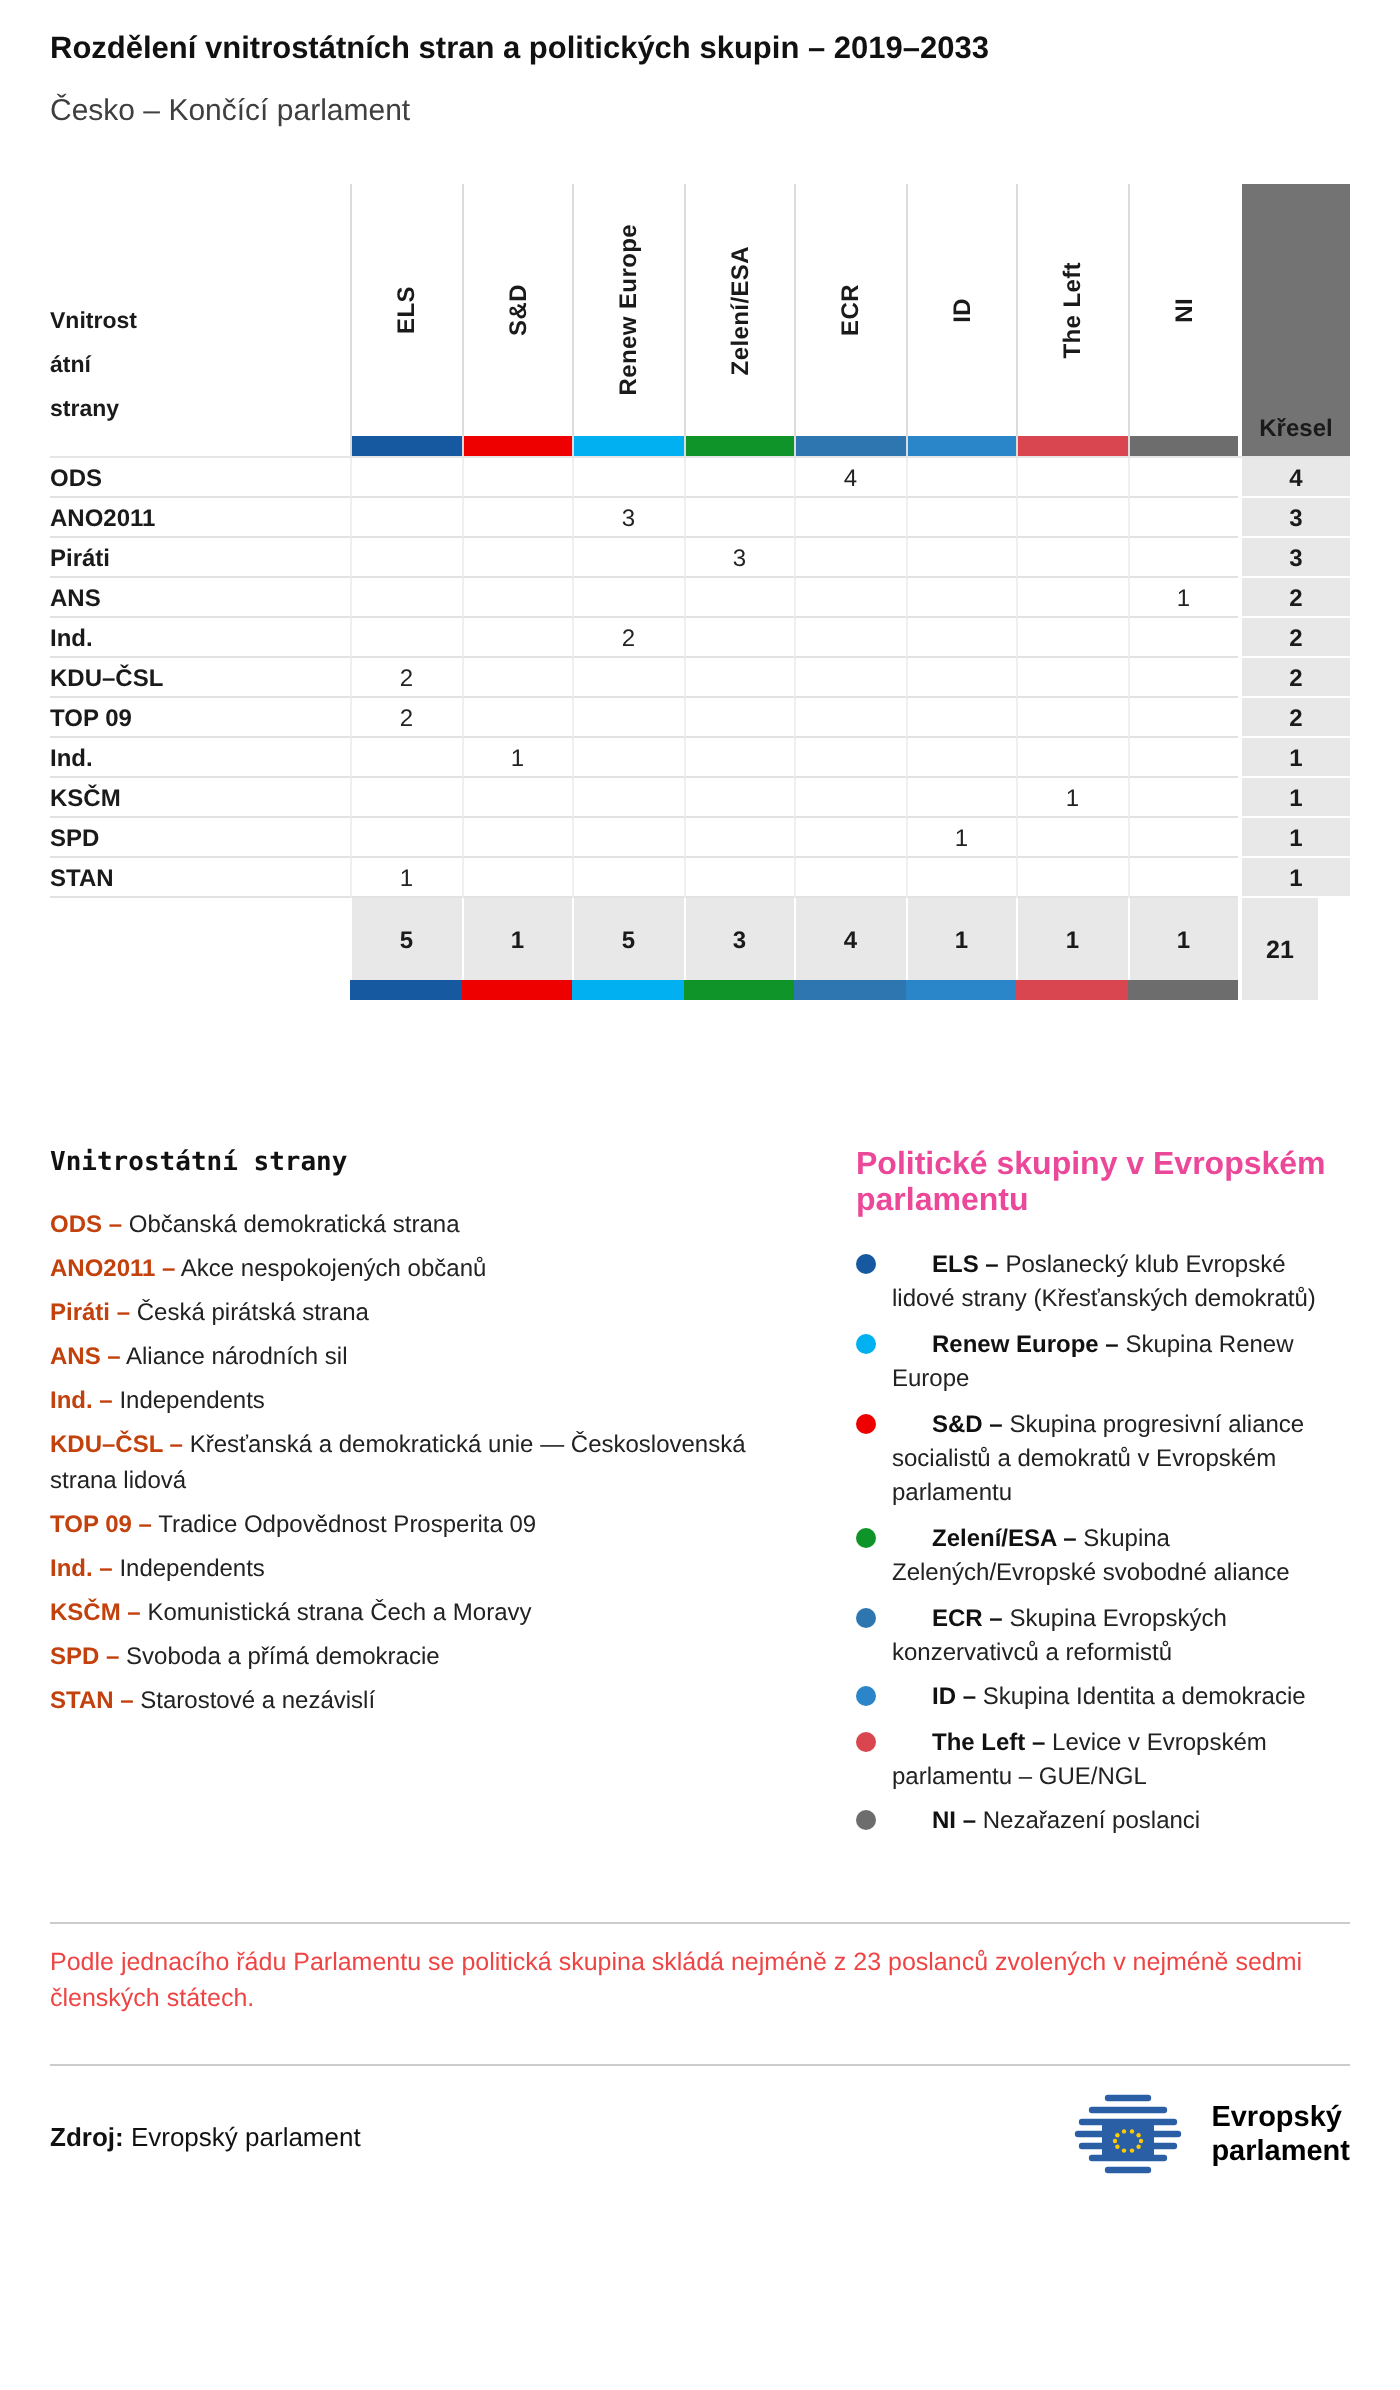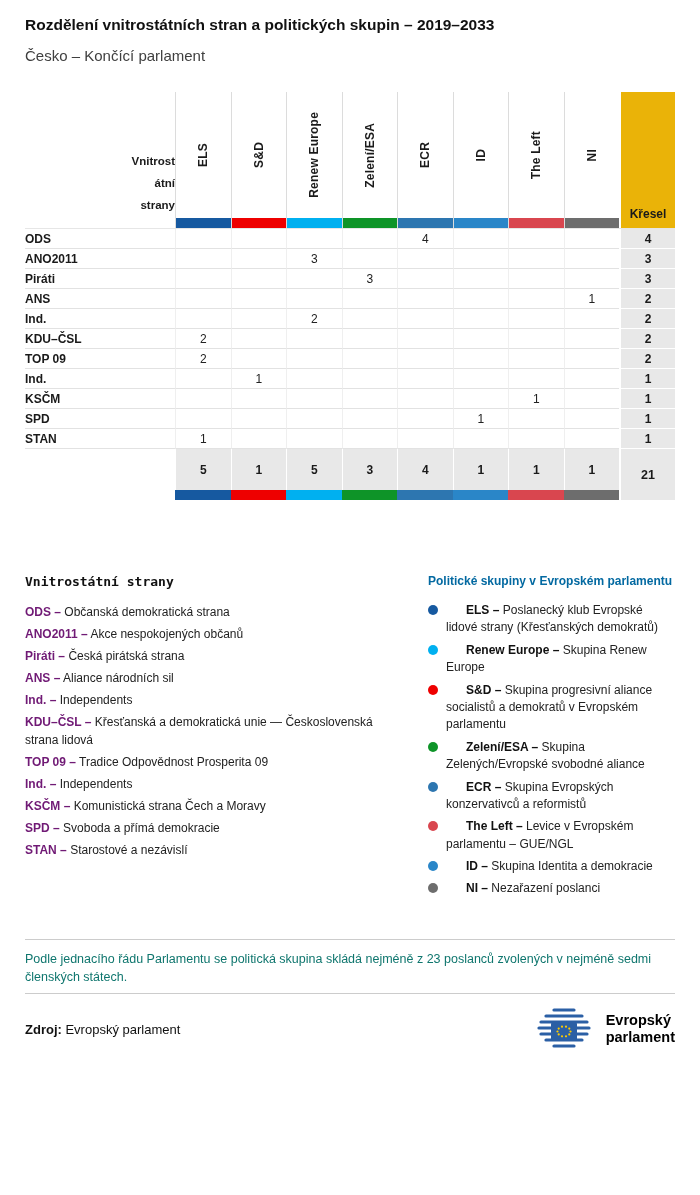--- a/index.html
+++ b/index.html
@@ -9,35 +9,35 @@
     width: 700px; height: 1195px; overflow: hidden;
     font-family: "Liberation Sans", sans-serif;
     color: #1a1a1a;
   }
   .page { padding: 16px 25px 0 25px; }
 
   .title { font-size: 15.5px; font-weight: bold; color: #111; }
   .subtitle { font-size: 15px; color: #3f3f3f; margin-top: 13px; font-weight: 400; }
 
   
-  .matrix { margin-top: 28px; text-align: right; }
+  .matrix { margin-top: 28px; }
   .header-row { display: flex; height: 136px; }
   .corner {
     width: 150px; display: flex; flex-direction: column; justify-content: flex-end;
     padding-bottom: 12px; font-weight: bold; font-size: 11.5px; line-height: 1.92; color: #1a1a1a;
   }
   .col-head { width: 55.5px; display: flex; flex-direction: column; border-left: 1px solid #dcdcdc; }
   .vl-wrap { flex: 1; display: flex; align-items: center; justify-content: center; }
   .vlabel {
     writing-mode: vertical-rl; transform: rotate(180deg);
     font-weight: bold; font-size: 12px; white-space: nowrap; color: #1a1a1a; letter-spacing: .2px;
   }
   .hbar { height: 10px; width: 100%; }
   .kresel-head {
-    width: 54px; margin-left: 2px; background: #eab308;
+    width: 54px; margin-left: 2px; background: #737373;
     display: flex; align-items: flex-end; justify-content: center;
     padding-bottom: 7px; font-weight: bold; font-size: 12px;
   }
 
   .rows { border-top: 1px solid #e6e6e6; }
   .row { display: flex; height: 20px; }
   .row-label {
     width: 150px; font-weight: bold; font-size: 12px; display: flex; align-items: center;
     border-bottom: 1px solid #e2e2e2;
   }
@@ -56,45 +56,45 @@
   .totals-row { display: flex; height: 41px; }
   .t-corner { width: 150px; }
   .t-cell {
     width: 55.5px; background: #e8e8e8; border-left: 1px solid #fff;
     display: flex; align-items: center; justify-content: center;
     font-weight: bold; font-size: 12px;
   }
   .bbar-row { display: flex; height: 10px; }
   .bbar { width: 55.5px; }
   .t-seat {
-    width: 54px; margin-left: 2px; background: #e8e8e8;
+    width: 38px; margin-left: 2px; background: #e8e8e8;
     display: flex; align-items: center; justify-content: center;
     font-weight: bold; font-size: 12.5px;
   }
 
   
   .legends { display: flex; margin-top: 74px; gap: 35px; }
   .legend-left { width: 368px; padding-right: 12px; }
   .legend-left-heading {
     font-family: "DejaVu Sans Mono", monospace; font-weight: bold; font-size: 13px;
     margin-bottom: 14px; color: #111;
   }
   .p-item { font-size: 12px; line-height: 1.5; margin-bottom: 4px; color: #222; }
-  .p-item .term { font-weight: bold; color: #701a75; }
+  .p-item .term { font-weight: bold; color: #c2410c; }
 
   .legend-right { flex: 1; }
-  .legend-right-heading { font-weight: bold; font-size: 12px; margin-bottom: 14px; color: #0369a1; }
+  .legend-right-heading { font-weight: bold; font-size: 16px; margin-bottom: 14px; color: #ec4899; }
   .g-item { display: flex; font-size: 12px; line-height: 1.45; margin-bottom: 5px; color: #222; }
   .g-dot { width: 10px; height: 10px; border-radius: 50%; flex: 0 0 10px; margin: 3px 8px 0 0; background: #999; }
   .g-text .term { font-weight: bold; color: #111; padding-left: 20px; }
 
   
   .footnote-block {
     margin-top: 36px; border-top: 1px solid #ccc; border-bottom: 1px solid #ccc;
-    padding: 10px 0 7px 0; font-size: 12.5px; color: #0f766e; line-height: 1.45;
+    padding: 10px 0 24px 0; font-size: 12.5px; color: #ef4444; line-height: 1.45;
   }
   .footer { display: flex; justify-content: space-between; align-items: center; margin-top: 12px; }
   .source { font-size: 13px; color: #111; }
   .source .bold { font-weight: bold; }
   .logo-wrap { display: flex; align-items: center; gap: 10px; }
   .logo-text { font-weight: bold; font-size: 14.5px; line-height: 1.15; color: #000000; }
 </style>
 </head>
 <body>
 
@@ -376,26 +376,26 @@
       </div>
       <div class="g-item">
         <span class="g-dot" style="background-color: rgb(14, 148, 40);"></span>
         <span class="g-text"><span class="term">Zelení/ESA –</span> <span>Skupina Zelených/Evropské svobodné aliance</span></span>
       </div>
       <div class="g-item">
         <span class="g-dot" style="background-color: rgb(45, 118, 176);"></span>
         <span class="g-text"><span class="term">ECR –</span> <span>Skupina Evropských konzervativců a reformistů</span></span>
       </div>
       <div class="g-item">
+        <span class="g-dot" style="background-color: rgb(42, 134, 200);"></span>
+        <span class="g-text"><span class="term">ID –</span> <span>Skupina Identita a demokracie</span></span>
+      </div>
+      <div class="g-item">
         <span class="g-dot" style="background-color: rgb(217, 70, 79);"></span>
         <span class="g-text"><span class="term">The Left –</span> <span>Levice v Evropském parlamentu – GUE/NGL</span></span>
-      </div>
-      <div class="g-item">
-        <span class="g-dot" style="background-color: rgb(42, 134, 200);"></span>
-        <span class="g-text"><span class="term">ID –</span> <span>Skupina Identita a demokracie</span></span>
       </div>
       <div class="g-item">
         <span class="g-dot" style="background-color: rgb(109, 109, 109);"></span>
         <span class="g-text"><span class="term">NI –</span> <span>Nezařazení poslanci</span></span>
       </div>
     </div>
 
   </div>
 
   <div class="footnote-block">Podle jednacího řádu Parlamentu se politická skupina skládá nejméně z 23 poslanců zvolených v nejméně sedmi členských státech.</div>

